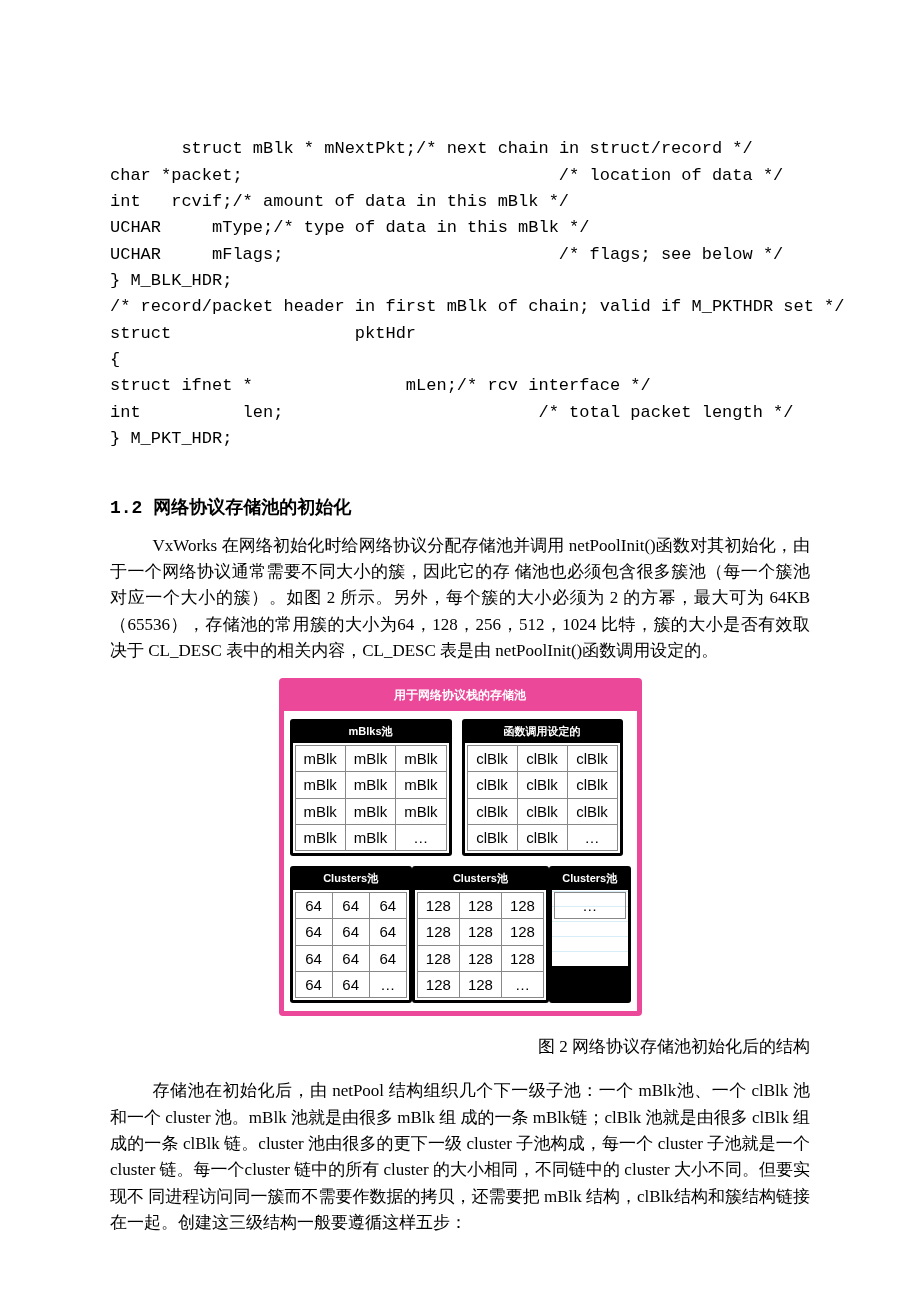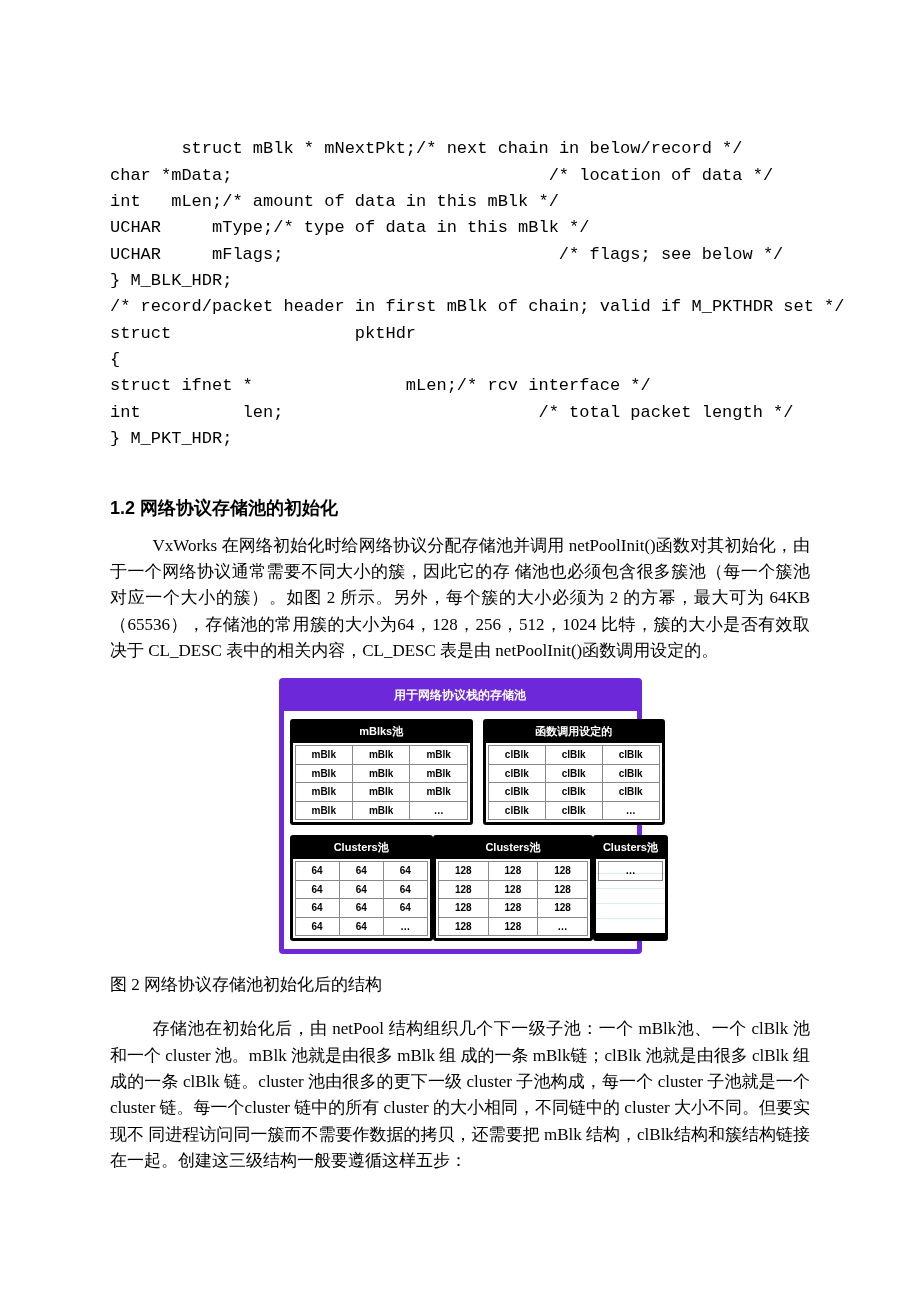--- a/index.html
+++ b/index.html
@@ -2,57 +2,57 @@
 <html><head>
 <meta charset="utf-8">
 <style>
 @page { size:920px 1302px; margin:0; }
 html,body { margin:0; padding:0; background:#fff; color:#000;
   font-family:"SimSun","Songti SC","Microsoft YaHei",serif; }
 .page { width:920px; min-height:1302px; box-sizing:border-box;
   padding:110px 110px 60px 110px; font-size:17px; line-height:1.55; }
 .code-block { font-family:"Courier New",Courier,monospace;
   font-size:17px; letter-spacing:0px; white-space:pre; line-height:1.55; }
-.heading { font-family:Liberation Sans, sans-serif; font-weight:bold;
+.heading { font-family:Liberation Mono, monospace; font-weight:bold;
   font-size:18px; margin:16px 0 10px; }
 .para { margin:0 0 2px; text-align:justify; }
 .indent1 { text-indent:2em; }
 .indent1b { text-indent:2.5em; }
 .fig-area { width:363px; margin:14px auto 6px; }
-.fig-caption { text-align:left; margin:18px 0 18px; }
-.fig-box { background:#6d28d9; border-radius:4px; padding:5px; }
+.fig-caption { text-align:right; margin:18px 0 18px; }
+.fig-box { background:#ec4899; border-radius:4px; padding:5px; }
 .fig-title { color:#fff; text-align:center; font-family:"SimHei",sans-serif;
   font-weight:bold; font-size:12px; padding:3px 0 6px; }
 .fig-inner { background:#fff; padding:8px 6px; }
 .row1 { display:flex; gap:10px; margin-bottom:10px;align-items:center; }
 .row2 { display:flex; gap:0; }
 .pool { background:#000; border-radius:3px; padding:3px; }
 .pool-title { color:#fff; text-align:center; font-family:"SimHei",sans-serif;
   font-weight:bold; font-size:11px; padding:1px 0 3px; white-space:nowrap; }
 .pool-body { background:#fff; padding:2px; }
 .pool-body table { border-collapse:collapse; }
 .pool-body td { border:1px solid #888; font-family:"SimHei",sans-serif;
-  font-weight:bold; font-size:10px; text-align:center; vertical-align:middle;
-  padding:1px 16px; }
+  font-weight:normal; font-size:15px; text-align:center; vertical-align:middle;
+  padding:1px 8px; }
 .row1 .pool-body td { width:33px; height:13px; }
 .row2 .pool-body td { width:26px; height:13px; }
 .nobord { border:none !important; }
 .empty-pool .pool-body { min-width:65px; min-height:70px;
   background:repeating-linear-gradient(0deg,#fff,#fff 14px,#d8eef7 14px,#d8eef7 15px); }
 .empty-pool td { width:65px !important; height:13px; border:1px solid #888; }
 </style>
 </head>
 <body>
 
 <div class="page">
 
   <div class="code-block">
-    <span>   struct mBlk * mNextPkt;/* next chain in below/record */</span>
-<span>char *mData;                               /* location of data */</span>
-<span>int   mLen;/* amount of data in this mBlk */</span>
+    <span>   struct mBlk * mNextPkt;/* next chain in struct/record */</span>
+<span>char *packet;                               /* location of data */</span>
+<span>int   rcvif;/* amount of data in this mBlk */</span>
 <span>UCHAR     mType;/* type of data in this mBlk */</span>
 <span>UCHAR     mFlags;                           /* flags; see below */</span>
 <span>} M_BLK_HDR;</span>
 <span>/* record/packet header in first mBlk of chain; valid if M_PKTHDR set */</span>
 <span>struct                  pktHdr</span>
 <span>{</span>
 <span>struct ifnet *               mLen;/* rcv interface */</span>
 <span>int          len;                         /* total packet length */</span>
 <span>} M_PKT_HDR;</span>
   </div>

